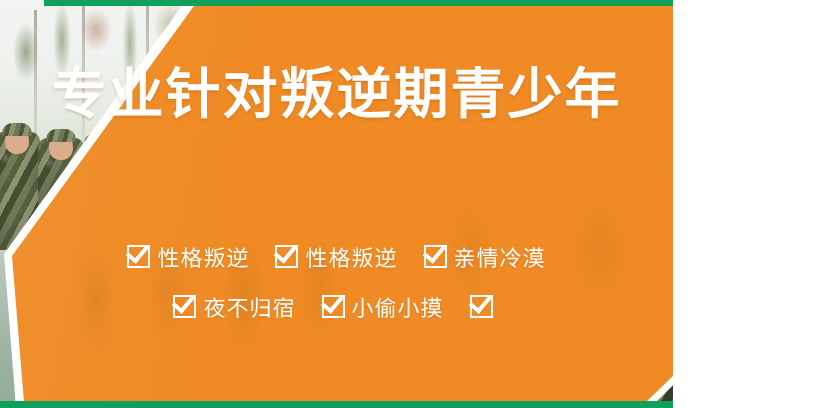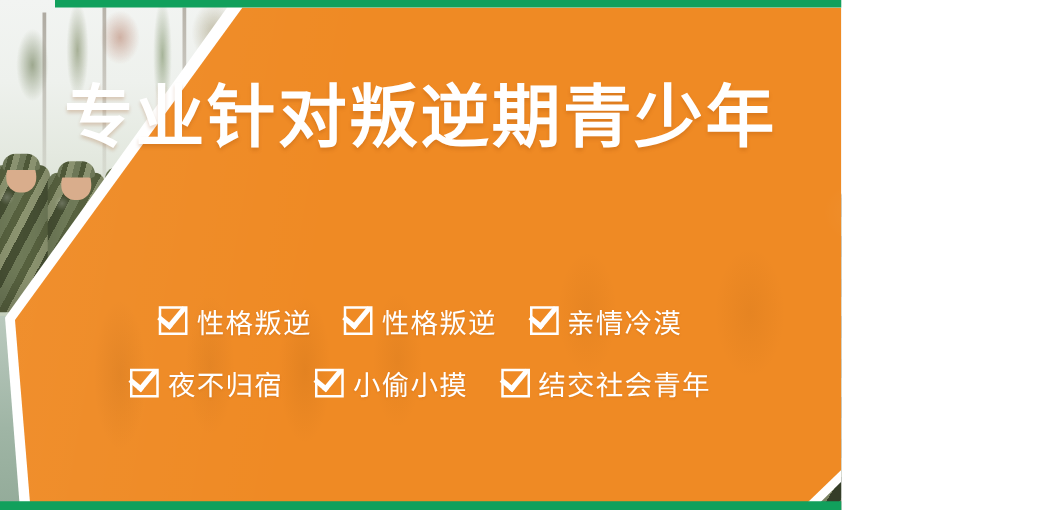--- a/index.html
+++ b/index.html
@@ -275,19 +275,18 @@
         <div class="citem">
           <span class="cbox"></span>
           <span>夜不归宿</span>
         </div>
         <div class="citem">
           <span class="cbox"></span>
           <span>小偷小摸</span>
         </div>
         <div class="citem">
           <span class="cbox"></span>
-          <span>结交社会青年</span>
         </div>
       </div>
 
     </div>
   </div>
 </div>
 
 </body></html>

